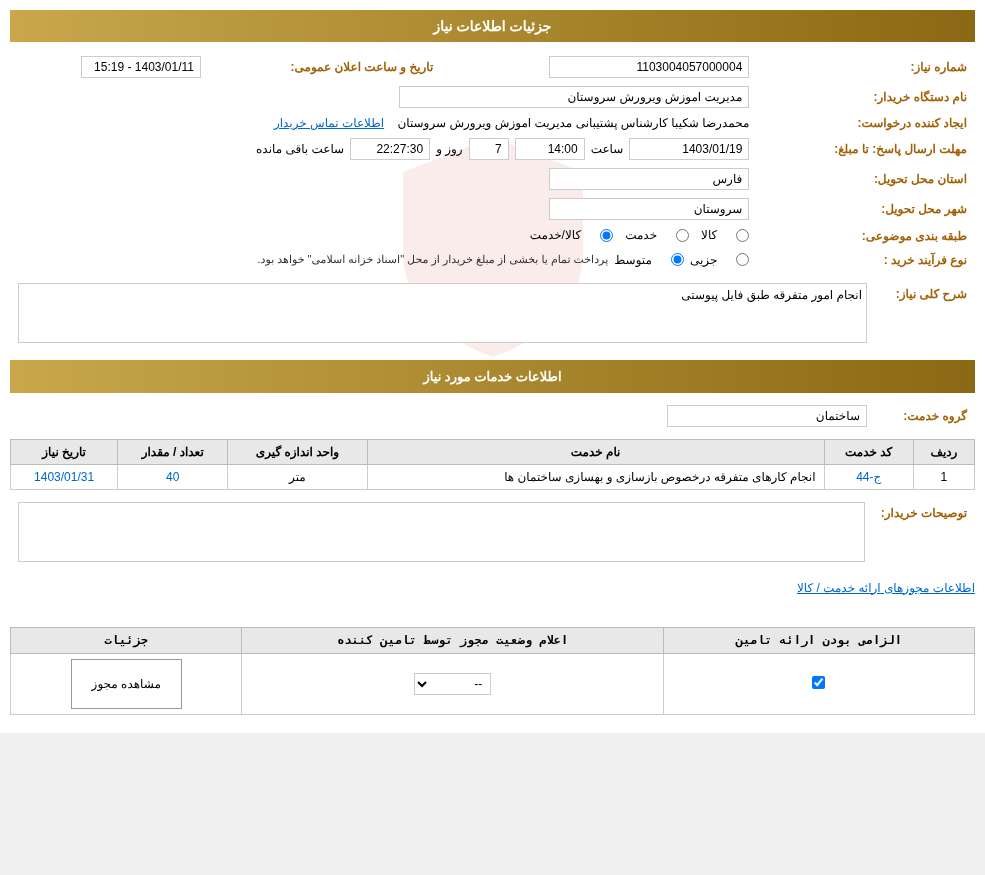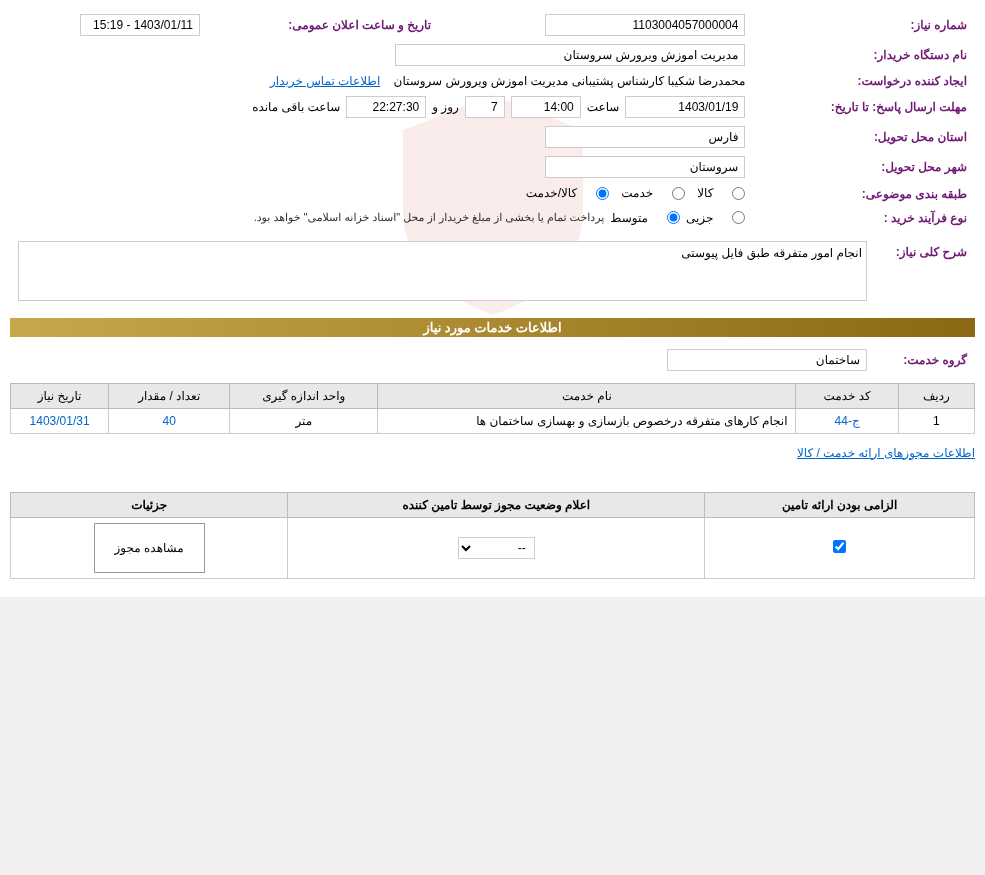--- a/index.html
+++ b/index.html
@@ -21,37 +21,37 @@
       text-align: center;
       padding: 8px;
       font-size: 14px;
       font-weight: bold;
       margin-bottom: 10px;
     }
     .section-header {
       background: linear-gradient(to left, #8B6914, #c8a84b);
       color: white;
       text-align: center;
-      padding: 2px;
+      padding: 9px;
       font-size: 13px;
       font-weight: bold;
       margin: 10px 0 8px 0;
     }
     .info-table {
       width: 100%;
       border-collapse: collapse;
       margin-bottom: 8px;
     }
     .info-table td {
       padding: 4px 8px;
       vertical-align: middle;
     }
     .label-cell {
       text-align: right;
-      color: #701a75;
+      color: #a16207;
       font-weight: bold;
       white-space: nowrap;
       width: auto;
     }
     .value-cell {
       text-align: right;
     }
     .input-field {
       border: 1px solid #ccc;
       padding: 3px 6px;
@@ -90,23 +90,23 @@
       resize: none;
     }
     .data-table {
       width: 100%;
       border-collapse: collapse;
       margin: 8px 0;
     }
     .data-table th {
       background: #e8e8e8;
       border: 1px solid #bbb;
-      padding: 5px 16px;
-      text-align: center;
-      font-weight: normal;
+      padding: 5px 8px;
+      text-align: center;
+      font-weight: bold;
     }
     .data-table td {
       border: 1px solid #ccc;
       padding: 5px 8px;
       text-align: center;
     }
     .data-table td.text-col {
       text-align: right;
     }
     .data-table td.blue-text {
@@ -116,20 +116,21 @@
       width: 100%;
       border-collapse: collapse;
       margin: 8px 0;
     }
     .permissions-table th {
       background: #e8e8e8;
       border: 1px solid #bbb;
       padding: 5px 8px;
       text-align: center;
       font-weight: bold;
+      font-family: Liberation Mono, monospace;
     }
     .permissions-table td {
       border: 1px solid #ccc;
       padding: 5px 8px;
       text-align: center;
     }
     .btn {
       padding: 17px 20px;
       border: 1px solid #999;
       cursor: pointer;
@@ -160,20 +161,23 @@
     }
     select.input-field {
       padding: 2px 4px;
     }
   </style>
 </head>
 <body>
 
 <div class="page-wrapper">
 
+  <div class="page-header">
+    <span>جزئیات اطلاعات نیاز</span>
+  </div>
 
   <div style="position:relative;">
     <div style="position:absolute; top:80px; left:50%; transform:translateX(-50%); opacity:0.07; z-index:0; pointer-events:none;">
       <svg width="200" height="230" viewBox="0 0 200 230">
         <path d="M100 5 L190 40 L190 120 C190 175 145 210 100 225 C55 210 10 175 10 120 L10 40 Z" fill="#cc0000"></path>
         <path d="M100 30 L170 58 L170 120 C170 163 137 192 100 205 C63 192 30 163 30 120 L30 58 Z" fill="none" stroke="#cc0000" stroke-width="4"></path>
         <text x="100" y="130" text-anchor="middle" fill="#cc0000" font-size="18" font-weight="bold">ana</text>
         <text x="100" y="155" text-anchor="middle" fill="#cc0000" font-size="14">tender</text>
       </svg>
     </div>
@@ -199,21 +203,21 @@
           </td>
         </tr>
         <tr>
           <td class="label-cell">ایجاد کننده درخواست:</td>
           <td class="value-cell" colspan="3">
             <span style="margin-left:10px;">محمدرضا شکیبا کارشناس پشتیبانی مدیریت اموزش ویرورش سروستان</span>
             <span class="link-blue">اطلاعات تماس خریدار</span>
           </td>
         </tr>
         <tr>
-          <td class="label-cell">مهلت ارسال پاسخ: تا تاریخ:</td>
+          <td class="label-cell">مهلت ارسال پاسخ: تا مبلغ:</td>
           <td class="value-cell" colspan="3">
             <div class="row-flex">
               <input type="text" class="input-field input-small" value="1403/01/19" readonly="" style="">
               <span>ساعت</span>
               <input type="text" class="input-field" style="width: 70px;" value="14:00" readonly="">
               <input type="text" class="input-field" style="width: 40px;" value="7" readonly="">
               <span>روز و</span>
               <input type="text" class="input-field" style="width: 80px;" value="22:27:30" readonly="">
               <span>ساعت باقی مانده</span>
             </div>
@@ -311,20 +315,30 @@
       <td>1</td>
       <td class="blue-text">ج-44</td>
       <td class="text-col">انجام کارهای متفرقه درخصوص بازسازی و بهسازی ساختمان ها</td>
       <td>متر</td>
       <td class="blue-text">40</td>
       <td class="blue-text">1403/01/31</td>
     </tr>
           </tbody>
       </table>
 
+      <table class="info-table">
+        <tbody>
+            <tr>
+          <td class="label-cell" style="width:100px; vertical-align:top; padding-top:8px;">توصیحات خریدار:</td>
+          <td>
+            <textarea class="textarea-field" readonly="" style=""></textarea>
+          </td>
+        </tr>
+      </tbody>
+        </table>
 
       <a class="section-link">اطلاعات مجوزهای ارائه خدمت / کالا</a>
 
       <div style="height:20px;"></div>
 
       <table class="permissions-table">
         <thead>
           <tr>
             <th>الزامی بودن ارائه تامین</th>
             <th>اعلام وضعیت مجوز توسط تامین کننده</th>

